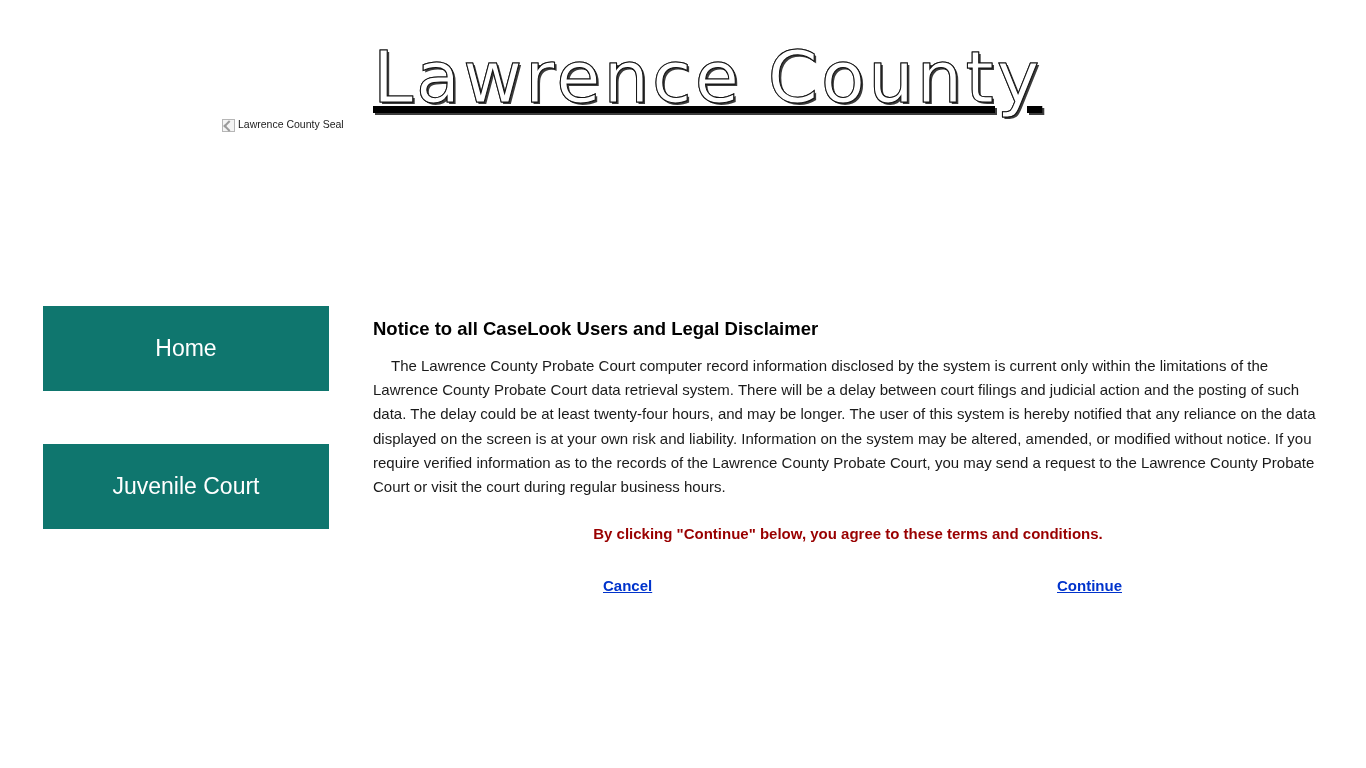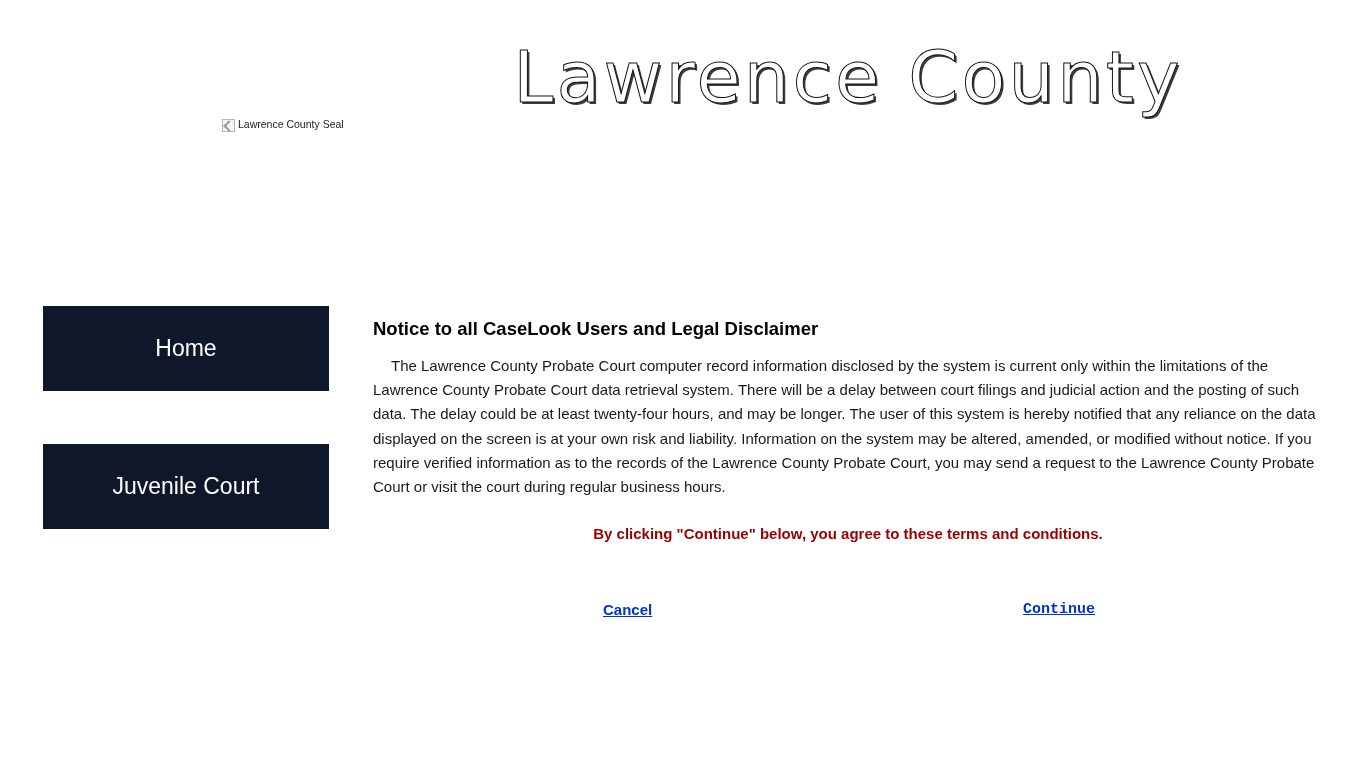--- a/index.html
+++ b/index.html
@@ -62,21 +62,22 @@
     color: #1b1b1b;
     line-height: 12px;
     white-space: nowrap;
   }
 
   .site-title-block {
     position: absolute;
     left: 373px;
     top: 38px;
     width: 950px;
-    text-align: center;
+    text-align: left;
+    text-decoration: underline;
   }
 
   .site-title-1 {
     font-family: "DejaVu Sans", sans-serif;
     font-size: 72px;
     line-height: 78px;
     letter-spacing: 3px;
     font-weight: 400;
     color: #ffffff;
     -webkit-text-stroke: 1px #111111;
@@ -101,21 +102,21 @@
   .sidebar {
     position: absolute;
     left: 43px;
     top: 306px;
     width: 286px;
   }
 
   .nav-button {
     width: 286px;
     height: 85px;
-    background: #0f172a;
+    background: #0f766e;
     color: #ffffff;
     display: flex;
     align-items: center;
     justify-content: center;
     font-size: 23px;
     font-weight: 400;
     margin-bottom: 53px;
     cursor: pointer;
     text-align: center;
     box-sizing: border-box;
@@ -148,37 +149,37 @@
   .agree-line {
     font-size: 15px;
     font-weight: bold;
     color: #990000;
     text-align: center;
     margin: 26px 0 0 0;
   }
 
   .actions {
     position: relative;
-    margin-top: 59px;
+    margin-top: 35px;
     height: 24px;
     text-align: center;
   }
 
   .action-link {
     position: absolute;
     font-size: 15px;
     font-weight: bold;
     color: #0033cc;
     text-decoration: underline;
     cursor: pointer;
     white-space: nowrap;
   }
 
   .action-cancel { left: 230px; top: 0; }
-  .action-continue { left: 650px; top: 0; font-family: Liberation Mono, monospace; }
+  .action-continue { left: 684px; top: 0; }
 </style>
 </head>
 <body>
 
 <div class="page">
 
   <div class="header">
 
     <div class="seal-wrap">
       <div class="broken-img-icon"></div>

